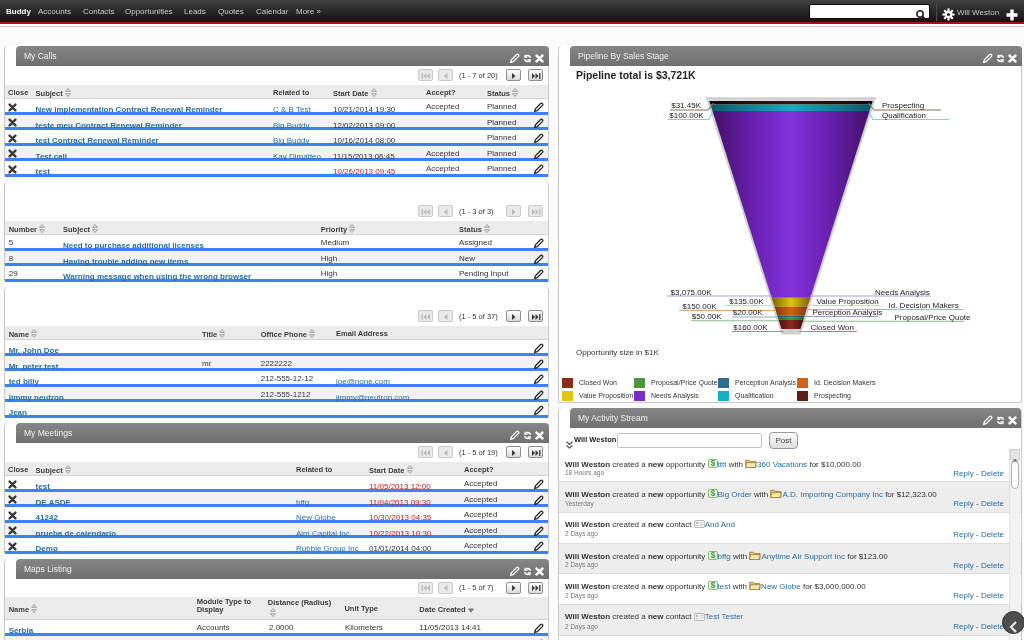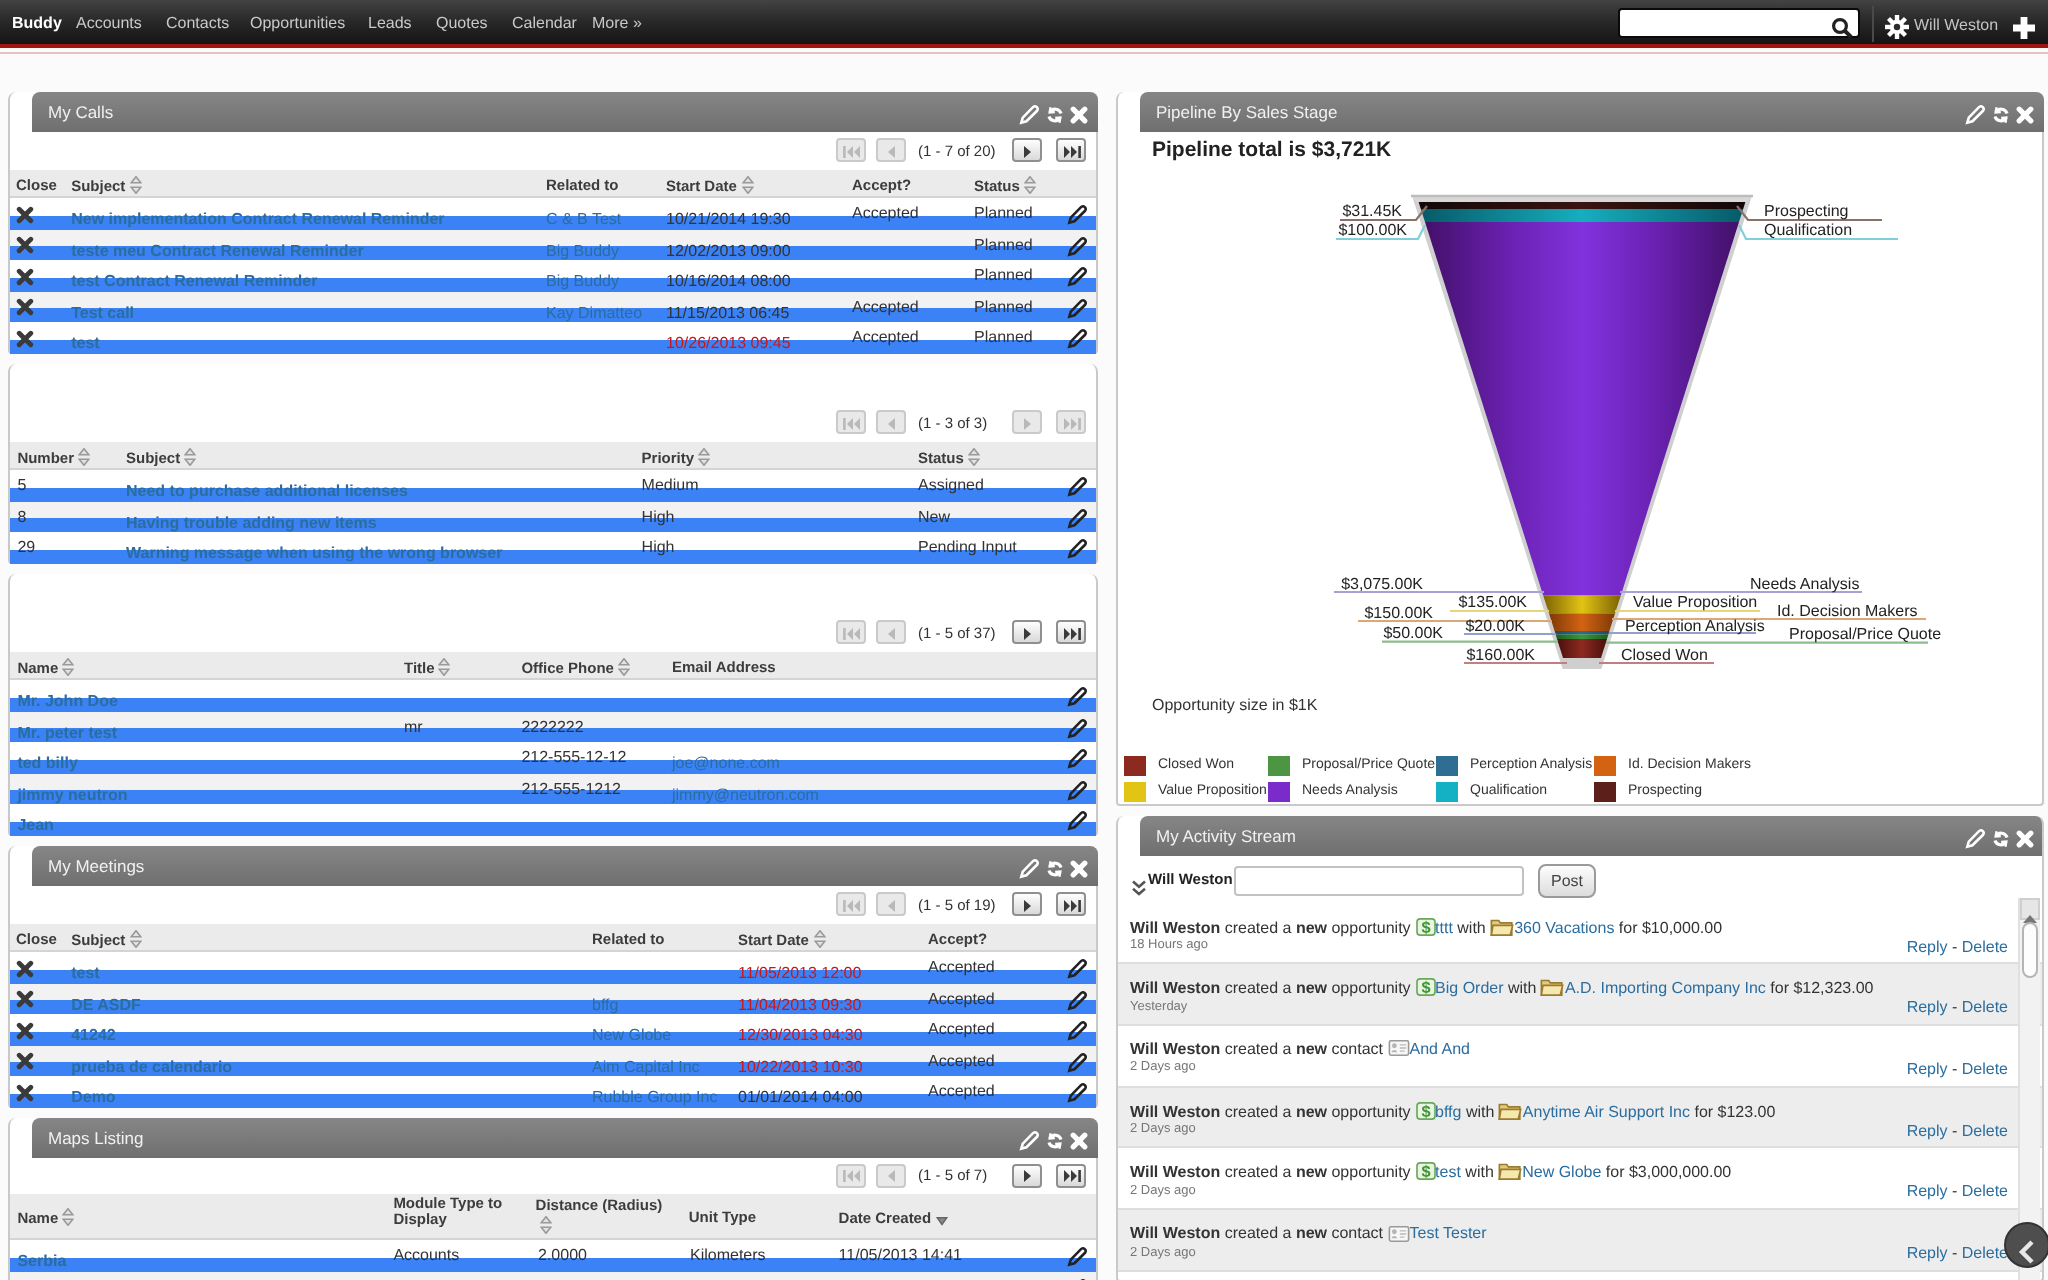--- a/index.html
+++ b/index.html
@@ -21,21 +21,21 @@
  background:linear-gradient(180deg,#868686,#6f6f6f);margin-left:12px;}
 .ph .t{position:absolute;left:8px;top:5px;font-size:8.5px;color:#f1f1f1;white-space:nowrap}
 .phic{position:absolute;top:3px;right:5px}
 .pag{position:absolute;left:0;right:0;top:20px;height:19px;background:#fff}
 .pbtn{position:absolute;top:3px;width:15px;height:12px;border-radius:2px;border:1px solid #8f8f8f;
  background:linear-gradient(180deg,#fefefe,#d9d9d9)}
 .pbtn.dis{border:1px solid #cacaca;background:#e9e9e9}
 .pagtx{position:absolute;top:4.5px;font-size:7.5px;color:#333;white-space:nowrap}
 .thead{position:absolute;left:0;right:0;background:#ebebeb;border-bottom:1px solid #d4d4d4}
 .thead span{position:absolute;font-size:7.5px;font-weight:bold;color:#3c3c3c;white-space:nowrap}
-.row{position:absolute;left:0;right:0;height:15.5px;border-bottom:7px solid #3b82f6;font-size:8px;color:#333}
+.row{position:absolute;left:0;right:0;height:15.5px;border-bottom:3px solid #3b82f6;font-size:8px;color:#333}
 .row.alt{background:#f2f2f2}
 .row span{position:absolute;top:3.2px;white-space:nowrap}
 a,.lk{color:#2a6d9e;text-decoration:none}
 .b{font-weight:bold}
 .red{color:#cc1616}
 
 .aentry{position:absolute;left:0;right:0;height:30.7px;border-bottom:1px solid #dedede;font-size:8px;color:#333}
 .aentry.alt{background:#ededed}
 .aline{position:absolute;left:6px;top:7px;white-space:nowrap}
 .atime{position:absolute;left:6px;top:17.5px;font-size:6.5px;color:#777;white-space:nowrap}
@@ -538,21 +538,21 @@
       <span style="left:2.5px"><svg width="9" height="9" viewBox="0 0 9 9" style="">
           <path d="M1.6 1.6 L7.4 7.4 M7.4 1.6 L1.6 7.4" stroke="#3a3a3a" stroke-width="2.4" stroke-linecap="round"></path>
         </svg></span>
       <span style="left:30.6px">
         <span class="lk b">41242</span>
       </span>
       <span style="left:291px">
         <span class="lk">New Globe</span>
       </span>
       <span style="left:364px">
-        <span class="red">12/30/2013 04:30</span>
+        <span class="red">10/30/2013 04:35</span>
       </span>
       <span style="left:459px">Accepted</span>
       <span style="left:528px"><svg width="11" height="11" viewBox="0 0 11 11" style="">
           <g transform="scale(0.9166666666666666)">
             <path d="M8.3 1.6 a1.5 1.5 0 0 1 2.1 2.1 L4.6 9.4 L1.8 10.2 L2.6 7.4 Z" fill="none" stroke="#222" stroke-width="1.4"></path>
           </g>
         </svg></span>
     </div>
     <div class="row alt" style="top:99.5px">
       <span style="left:2.5px"><svg width="9" height="9" viewBox="0 0 9 9" style="">

